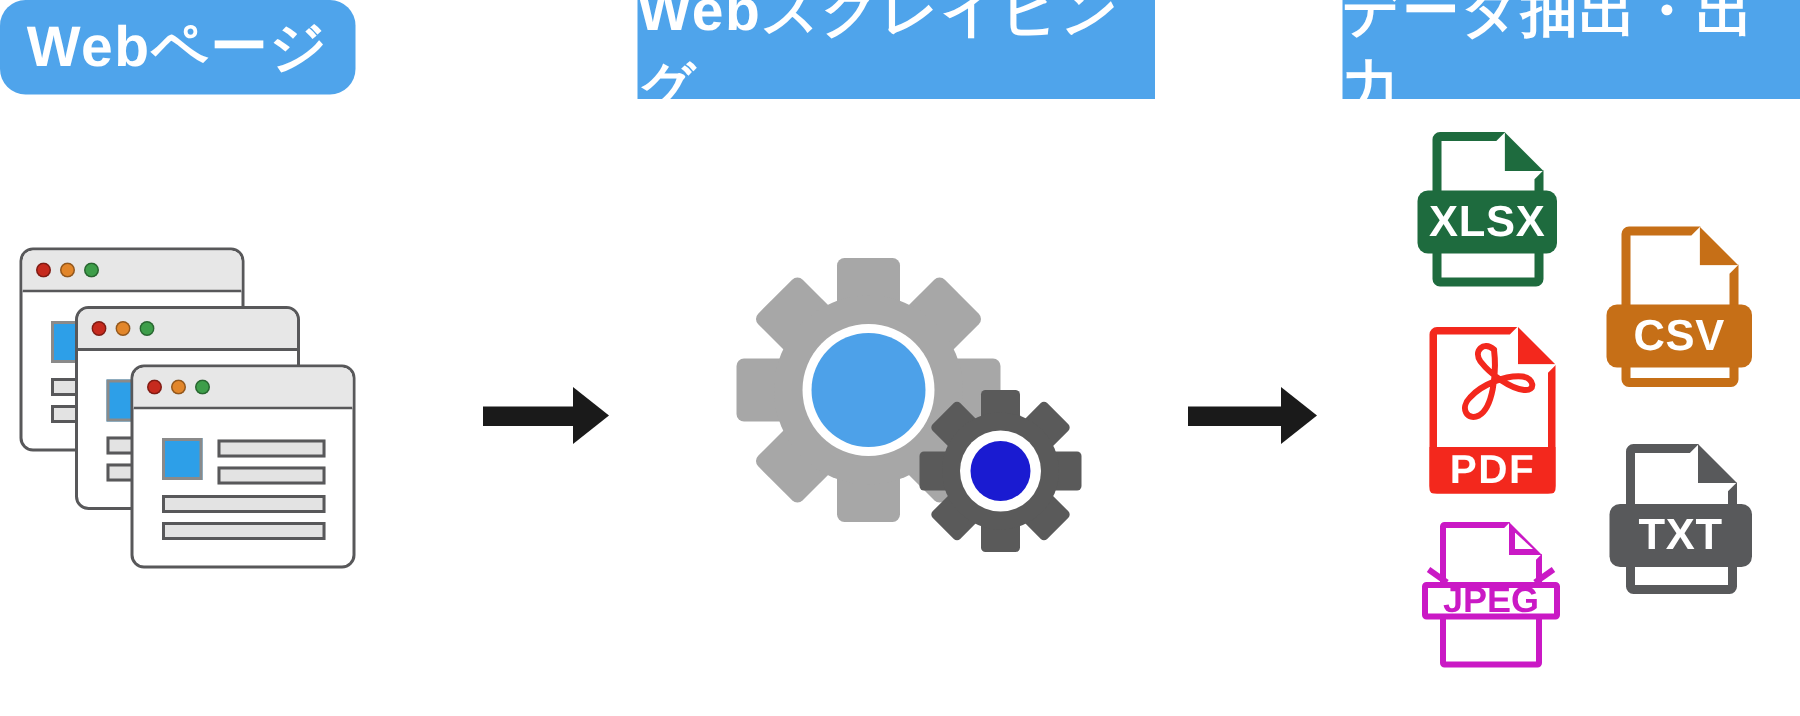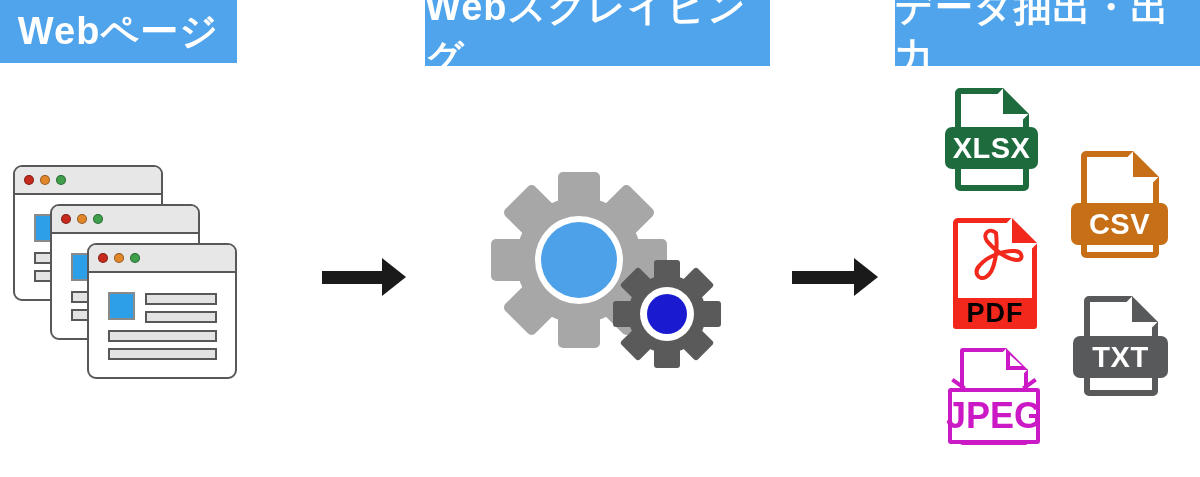--- a/index.html
+++ b/index.html
@@ -6,21 +6,21 @@
   .stage {
     position:relative; width:1200px; height:477px; background:#ffffff;
     font-family:"Liberation Sans","DejaVu Sans",sans-serif; overflow:hidden;
   }
   
   .flow-header {
     position:absolute; background:var(--c,#4FA4EB); color:#ffffff;
     font-weight:bold; font-size:38px; letter-spacing:1px;
     display:flex; align-items:center; justify-content:center;
   }
-  .hdr-webpage  { left:0;    top:2; width:237px; height:63px; }
+  .hdr-webpage  { left:0;    top:2; width:237px; height:63px;border-radius:17px; }
   .hdr-scraping { left:425px; top:2; width:345px; height:66px; }
   .hdr-output   { left:895px; top:1; width:305px; height:66px; }
 
   
   .win {
     position:absolute; width:150px; height:136px; background:#ffffff;
     border:2px solid #58585A; border-radius:9px; box-sizing:border-box;
   }
   .win-1 { left:13px; top:165px; }
   .win-2 { left:50px; top:204px; }
@@ -86,35 +86,35 @@
   .fi-txt .fi-page { width:74px; height:100px; }
   .fi-txt .fi-band { top:40px; height:42px; }
   .fi-txt .fold { right:10px; }
   
   .fi-pdf { left:953px; top:218px; width:84px; height:111px; }
   .fi-pdf .fi-page { width:84px; height:111px; border-width:5px; }
   .fi-pdf .fold { right:0; width:25px; height:25px; }
   .pdf-label {
     position:absolute; left:0; right:0; bottom:0; height:31px; background:var(--c,#F3281D);
     display:flex; align-items:center; justify-content:center; z-index:4;
-    color:#000000; font-weight:bold; font-size:27px; letter-spacing:1px; border-radius:0 0 3px 3px;
+    color:#ffffff; font-weight:bold; font-size:27px; letter-spacing:1px; border-radius:0 0 3px 3px;
   }
   .pdf-glyph { position:absolute; left:50%; transform:translateX(-50%); top:10px; z-index:3; }
   .pdf-glyph path { stroke:var(--c,#F3281D); }
   
   .fi-jpeg { left:948px; top:348px; width:92px; height:97px; }
   .fi-jpeg .fi-page { width:68px; height:97px; border-width:4px; border-radius:3px; }
   .fi-jpeg .corner-cut { width:30px; height:30px; }
   .fi-jpeg .fold { right:12px; width:22px; height:22px; }
   .fold-inner { position:absolute; left:4px; top:7px; width:12px; height:11px; background:#ffffff; clip-path:polygon(0 0,100% 100%,0 100%); }
   .band-outline {
-    position:absolute; left:0; right:0; top:40px; height:56px; background:#ffffff;
+    position:absolute; left:0; right:0; top:40px; height:25px; background:#ffffff;
     border:4px solid var(--c,#CA19C5); box-sizing:border-box; border-radius:3px;
     display:flex; align-items:center; justify-content:center; z-index:4;
-    color:var(--c,#CA19C5); font-weight:bold; font-size:36px; letter-spacing:0;
+    color:var(--c,#CA19C5); font-weight:bold; font-size:24px; letter-spacing:0;
   }
   .wing { position:absolute; width:15px; height:4px; background:var(--c,#CA19C5); z-index:3; }
   .wing-tl { left:3px;  top:34px; transform:rotate(35deg); }
   .wing-tr { right:3px; top:34px; transform:rotate(-35deg); }
 </style>
 </head>
 <body>
 
 <div class="stage">
 

